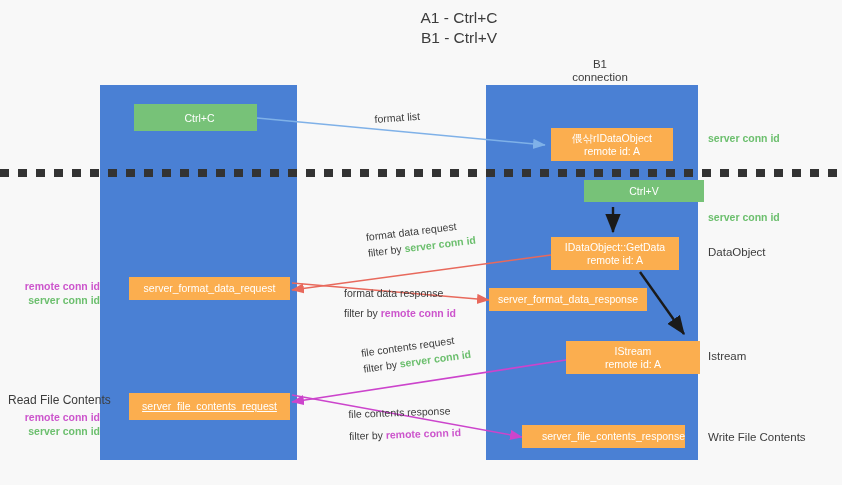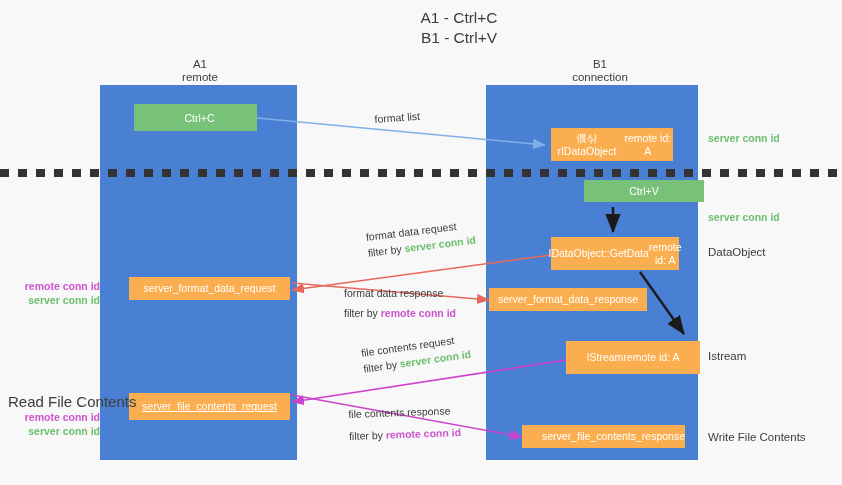--- a/index.html
+++ b/index.html
@@ -53,21 +53,21 @@
     background: #4a80d4;
   }
 
   
   .obox {
     position: absolute;
     background: #fbae4f;
     color: #ffffff;
     font-size: 10.5px;
     display: flex;
-    flex-direction: row;
+    flex-direction: column;
     align-items: center;
     justify-content: center;
     text-align: center;
     line-height: 12.5px;
     box-sizing: border-box;
   }
   
   .gbox {
     position: absolute;
     background: #77c278;
@@ -104,21 +104,21 @@
   }
   .left-stack {
     position: absolute;
     font-size: 10.5px;
     text-align: right;
     line-height: 14px;
     white-space: nowrap;
   }
   .left-plain {
     position: absolute;
-    font-size: 15px;
+    font-size: 12px;
     color: #3c3c3c;
     white-space: nowrap;
   }
 
   
   .arrow-label {
     position: absolute;
     font-size: 10.5px;
     color: #3c3c3c;
     white-space: nowrap;
@@ -128,24 +128,20 @@
 </head>
 <body>
 
 <div id="canvas">
 
   <div id="title">
     <div>A1 - Ctrl+C</div>
     <div>B1 - Ctrl+V</div>
   </div>
 
-  <div class="col-header" style="left:120px; top:58px;">
-    <div>A1</div>
-    <div>remote</div>
-  </div>
   <div class="col-header" style="left:520px; top:58px;">
     <div>B1</div>
     <div>connection</div>
   </div>
 
   <div class="lane" style="left:100px; top:85px; width:197px; height:375px;"></div>
   <div class="lane" style="left:486px; top:85px; width:212px; height:375px;"></div>
 
   <svg class="layer">
     <defs>

